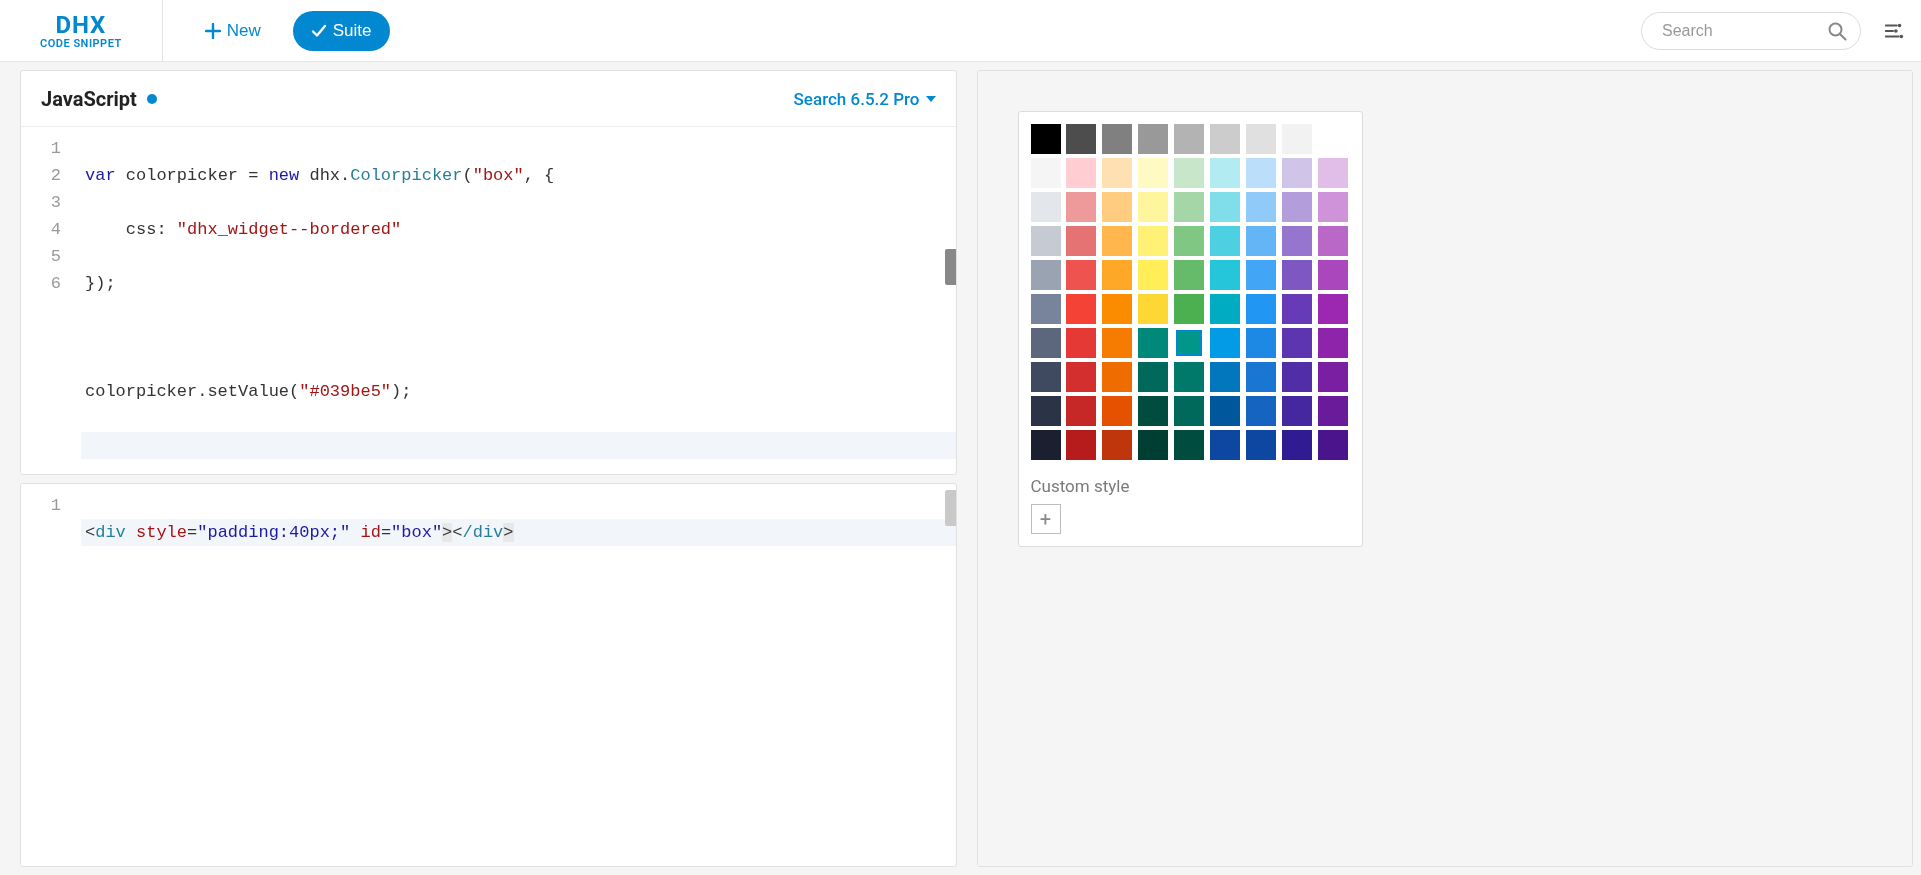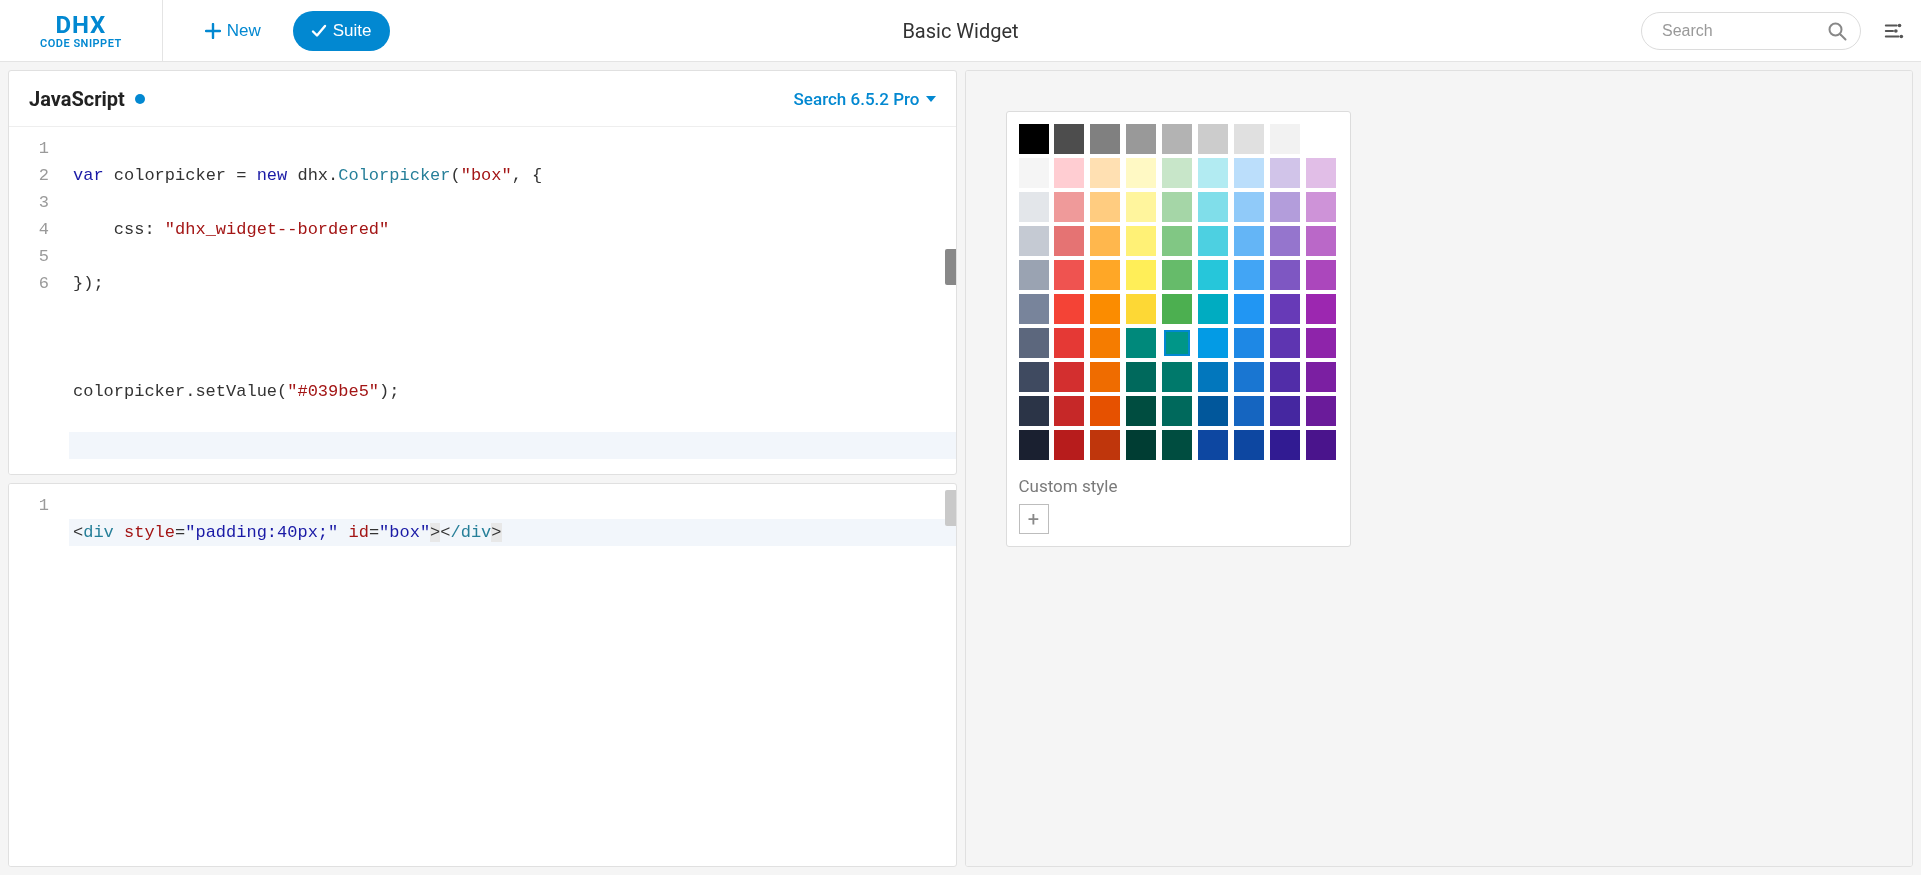--- a/index.html
+++ b/index.html
@@ -20,21 +20,21 @@
   .search-input::placeholder { color:#999; }
   .search-icon { position:absolute; right:14px; top:9px; color:#888; }
   .settings-icon { color:#555; cursor:pointer; }
   svg { display:block; }
 
   
   .main { display:flex; height:calc(100% - 62px); padding:8px; gap:8px; }
   .left  { flex:1; display:flex; flex-direction:column; gap:8px; min-width:0; }
   .right { flex:1; display:flex; flex-direction:column; min-width:0; }
 
-  .panel { background:#fff; border:1px solid #e0e0e0; border-radius:3px; display:flex; flex-direction:column; overflow:hidden; }
+  .panel { background:#fff; border:1px solid #e0e0e0; border-radius:3px; display:flex; flex-direction:column; overflow:hidden;margin-left:12px; }
   .panel-js   { flex:0 0 405px; }
   .panel-html { flex:1; }
   .panel-prev { flex:1; }
 
   .panel-head { height:56px; display:flex; align-items:center; padding:0 20px; border-bottom:1px solid #eee; justify-content:space-between; }
   .panel-head-title { font-size:20px; font-weight:700; color:#222; display:flex; align-items:center; gap:10px; }
   .mod-dot { width:10px; height:10px; border-radius:50%; background:#0288d1; }
   .version-btn { color:#0288d1; font-size:17px; font-weight:500; display:flex; align-items:center; gap:6px; cursor:pointer; }
   .caret-down { width:0; height:0; border-left:5px solid transparent; border-right:5px solid transparent; border-top:6px solid #0288d1; }
 
@@ -80,21 +80,20 @@
     <span>New</span>
   </button>
   <button class="tb-btn tb-save">
     <span>
       <svg width="16" height="16" viewBox="0 0 16 16">
           <path d="M2 8.5l4 4L14 3" stroke="#fff" stroke-width="2.4" fill="none" stroke-linecap="round" stroke-linejoin="round"></path>
         </svg>
     </span>
     <span>Suite</span>
   </button>
-  <div class="tb-title">Basic Widget</div>
   <div class="tb-right">
     <div class="search-wrap">
       <input class="search-input" placeholder="Search" style="">
       <span class="search-icon">
         <svg width="20" height="20" viewBox="0 0 20 20">
             <circle cx="8.5" cy="8.5" r="6" stroke="#888" stroke-width="2" fill="none"></circle>
             <path d="M13.5 13.5l5 5" stroke="#888" stroke-width="2" stroke-linecap="round"></path>
           </svg>
       </span>
     </div>

